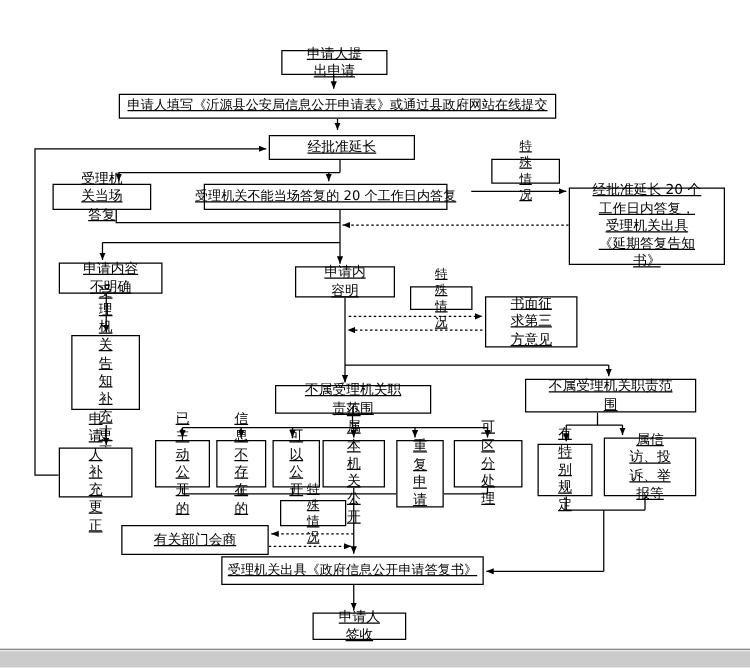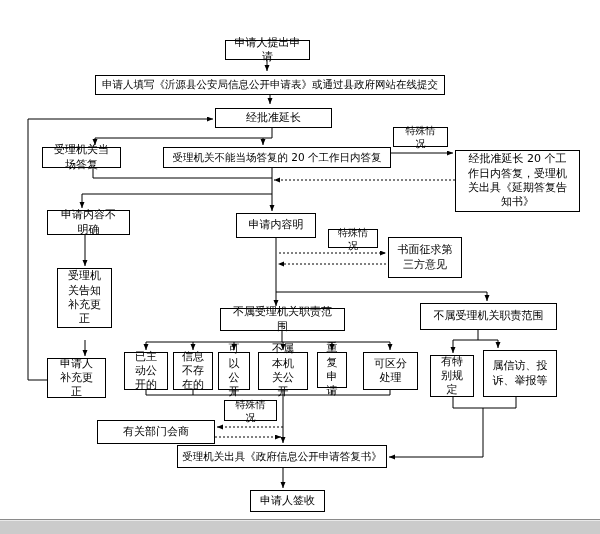--- a/index.html
+++ b/index.html
@@ -2,21 +2,21 @@
 <html><head>
 <meta charset="utf-8">
 <style>
   html,body{margin:0;padding:0;background:#fff;}
   body{width:600px;height:534px;overflow:hidden;
        font-family:"DejaVu Sans","Liberation Sans",sans-serif;color:#000;}
   .stage{position:relative;width:600px;height:534px;background:#fff;}
   svg.connectors{position:absolute;left:0;top:0;}
   .node{position:absolute;box-sizing:border-box;border:1px solid #000;background:#fff;
         display:flex;align-items:center;justify-content:center;text-align:center;
-        font-size:11px;line-height:1.3;padding:1px 8px;z-index:2;}
+        font-size:11px;line-height:1.3;padding:1px 18px;z-index:2;text-decoration:underline;}
   .nw{white-space:nowrap;font-size:10.5px;}
   .sm{font-size:10px;}
   .statusbar{position:absolute;left:0;top:519px;width:600px;height:15px;
              background:#cbcbcb;border-top:1px solid #8a8a8a;
              box-shadow:inset 0 1px 0 #e9e9e9;z-index:3;}
 </style>
 </head>
 <body>
 
 <div class="stage">
@@ -81,21 +81,21 @@
   <div class="node" style="left:225px;top:40px;width:85px;height:20px">申请人提出申请</div>
 
   <div class="node nw" style="left:95px;top:75px;width:350px;height:20px">申请人填写《沂源县公安局信息公开申请表》或通过县政府网站在线提交</div>
 
   <div class="node" style="left:215px;top:108px;width:117px;height:20px">经批准延长</div>
 
   <div class="node sm" style="left:393px;top:127px;width:55px;height:20px">特殊情况</div>
 
   <div class="node" style="left:42px;top:147px;width:79px;height:21px">受理机关当场答复</div>
 
-  <div class="node nw" style="left:163px;top:147px;width:228px;height:21px">受理机关不能当场答复的 20 个工作日内答复</div>
+  <div class="node nw" style="left:163px;top:147px;width:195px;height:21px">受理机关不能当场答复的 20 个工作日内答复</div>
 
   <div class="node" style="left:455px;top:150px;width:125px;height:62px">经批准延长 20 个工作日内答复，受理机关出具《延期答复告知书》</div>
 
   <div class="node" style="left:47px;top:210px;width:83px;height:25px">申请内容不明确</div>
 
   <div class="node" style="left:236px;top:213px;width:80px;height:25px">申请内容明</div>
 
   <div class="node sm" style="left:328px;top:229px;width:50px;height:19px">特殊情况</div>
 
   <div class="node" style="left:388px;top:237px;width:74px;height:41px">书面征求第三方意见</div>
@@ -109,21 +109,21 @@
   <div class="node" style="left:420px;top:303px;width:137px;height:27px">不属受理机关职责范围</div>
 
   <div class="node" style="left:124px;top:352px;width:44px;height:38px">已主动公开的</div>
 
   <div class="node" style="left:173px;top:352px;width:40px;height:38px">信息不存在的</div>
 
   <div class="node" style="left:218px;top:352px;width:32px;height:38px">可以公开</div>
 
   <div class="node" style="left:258px;top:352px;width:50px;height:38px">不属本机关公开</div>
 
-  <div class="node" style="left:317px;top:352px;width:30px;height:36px">重复申请</div>
+  <div class="node" style="left:317px;top:352px;width:30px;height:54px">重复申请</div>
 
   <div class="node" style="left:363px;top:352px;width:55px;height:38px">可区分处理</div>
 
   <div class="node" style="left:430px;top:355px;width:44px;height:42px">有特别规定</div>
 
   <div class="node" style="left:483px;top:350px;width:74px;height:47px">属信访、投诉、举报等</div>
 
   <div class="node sm" style="left:224px;top:400px;width:53px;height:21px">特殊情况</div>
 
   <div class="node" style="left:97px;top:420px;width:118px;height:24px">有关部门会商</div>

